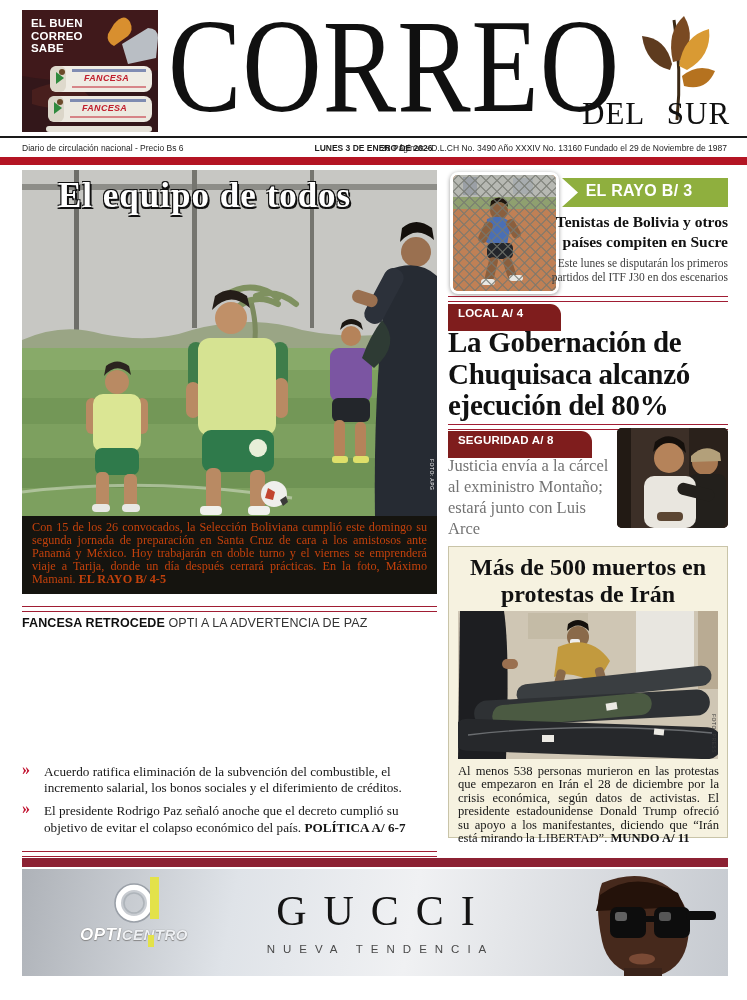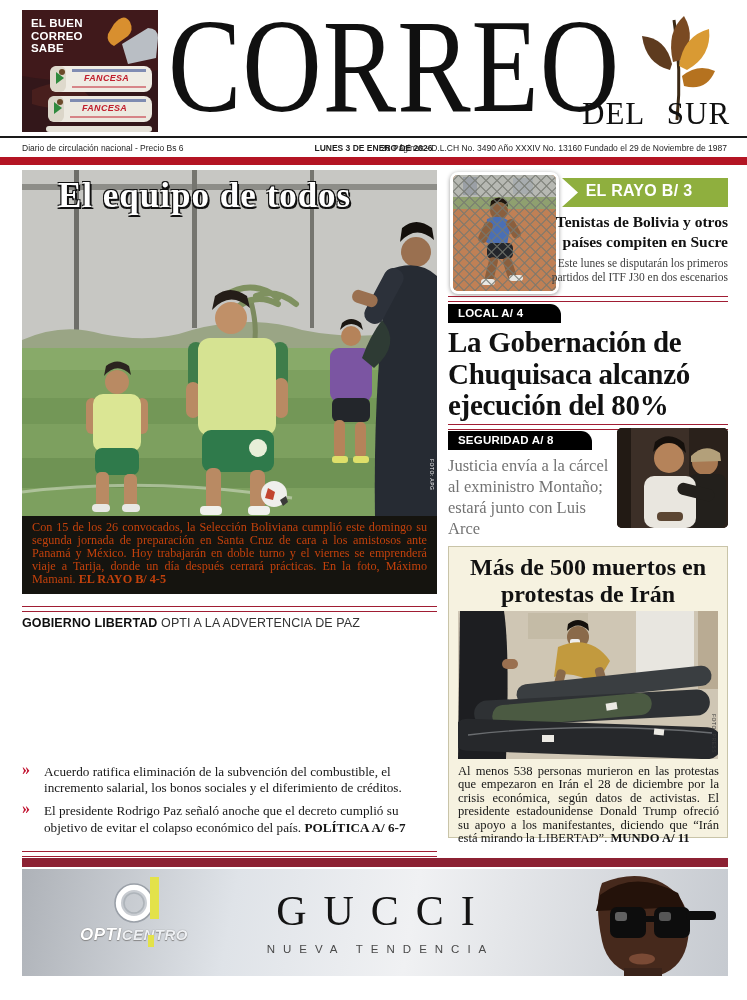--- a/index.html
+++ b/index.html
@@ -24,23 +24,23 @@
   .black-rule{left:0;top:136px;width:747px;height:2px;background:#1a1a1a;}
   .info-row{left:0;top:140px;width:747px;height:15px;
             font-family:"Liberation Sans",sans-serif;font-size:8.5px;color:#1c1c1c;}
   .info-left{position:absolute;left:22px;top:3px;}
   .info-date{position:absolute;left:0;right:0;top:3px;text-align:center;font-weight:700;}
   .info-right{position:absolute;right:20px;top:3px;}
   .red-bar{left:0;top:157px;width:747px;height:8px;background:#b41423;}
 
   
   .rule{height:4px;border-top:1.5px solid #a01d33;border-bottom:1.5px solid #a01d33;}
-  .badge{display:inline-block;background:#000000;color:#fff;
+  .badge{display:inline-block;background:#7f1d1d;color:#fff;
          font-family:"Liberation Sans",sans-serif;font-weight:700;font-size:11.5px;
-         padding:3px 38px 4px 10px;border-radius:0 11px 0 0;letter-spacing:.2px;}
+         padding:3px 38px 12px 10px;border-radius:0 11px 0 0;letter-spacing:.2px;}
 
   
   .lead-photo{left:22px;top:170px;width:415px;height:346px;overflow:hidden;background:#c8c8c4;}
   .lead-overlay{position:absolute;left:36px;top:6px;color:#fff;font-weight:700;
                 font-size:35px;letter-spacing:1px;
                 text-shadow:2px 2px 0 #111,-1px -1px 0 #111,1px -1px 0 #111,-1px 2px 0 #111;text-align:center;}
   .v-credit{position:absolute;writing-mode:vertical-rl;font-family:"Liberation Sans",sans-serif;
             font-size:5px;letter-spacing:.5px;}
   .lead-caption{left:22px;top:516px;width:415px;min-height:78px;background:#15140f;color:#c2410c;
                 box-sizing:border-box;padding:5px 10px;font-size:12.2px;line-height:12.9px;
@@ -245,21 +245,21 @@
   </div>
 
   <div class="abs lead-caption">
     <span>Con 15 de los 26 convocados, la Selección Boliviana cumplió este domingo su segunda jornada de preparación en Santa Cruz de cara a los amistosos ante Panamá y México. Hoy trabajarán en doble turno y el viernes se emprenderá viaje a Tarija, donde un día después cerrará prácticas. En la foto, Máximo Mamani.</span>
     <b>EL RAYO B/ 4-5</b>
   </div>
 
   <div class="abs rule rule-l1"></div>
 
   <div class="abs kicker">
-    <span class="kb">GOBIERNO LIBERTAD</span>
+    <span class="kb">FANCESA RETROCEDE</span>
     <span class="kr">OPTI A LA ADVERTENCIA DE PAZ</span>
   </div>
   <div class="abs bullets">
     <div class="bullet">
       <span class="chev">»</span>
       <span>Acuerdo ratifica eliminación de la subvención del combustible, el incremento salarial, los bonos sociales y el diferimiento de créditos.</span>
     </div>
     <div class="bullet">
       <span class="chev">»</span>
       <span>El presidente Rodrigo Paz señaló anoche que el decreto cumplió su objetivo de evitar el colapso económico del país.</span>

